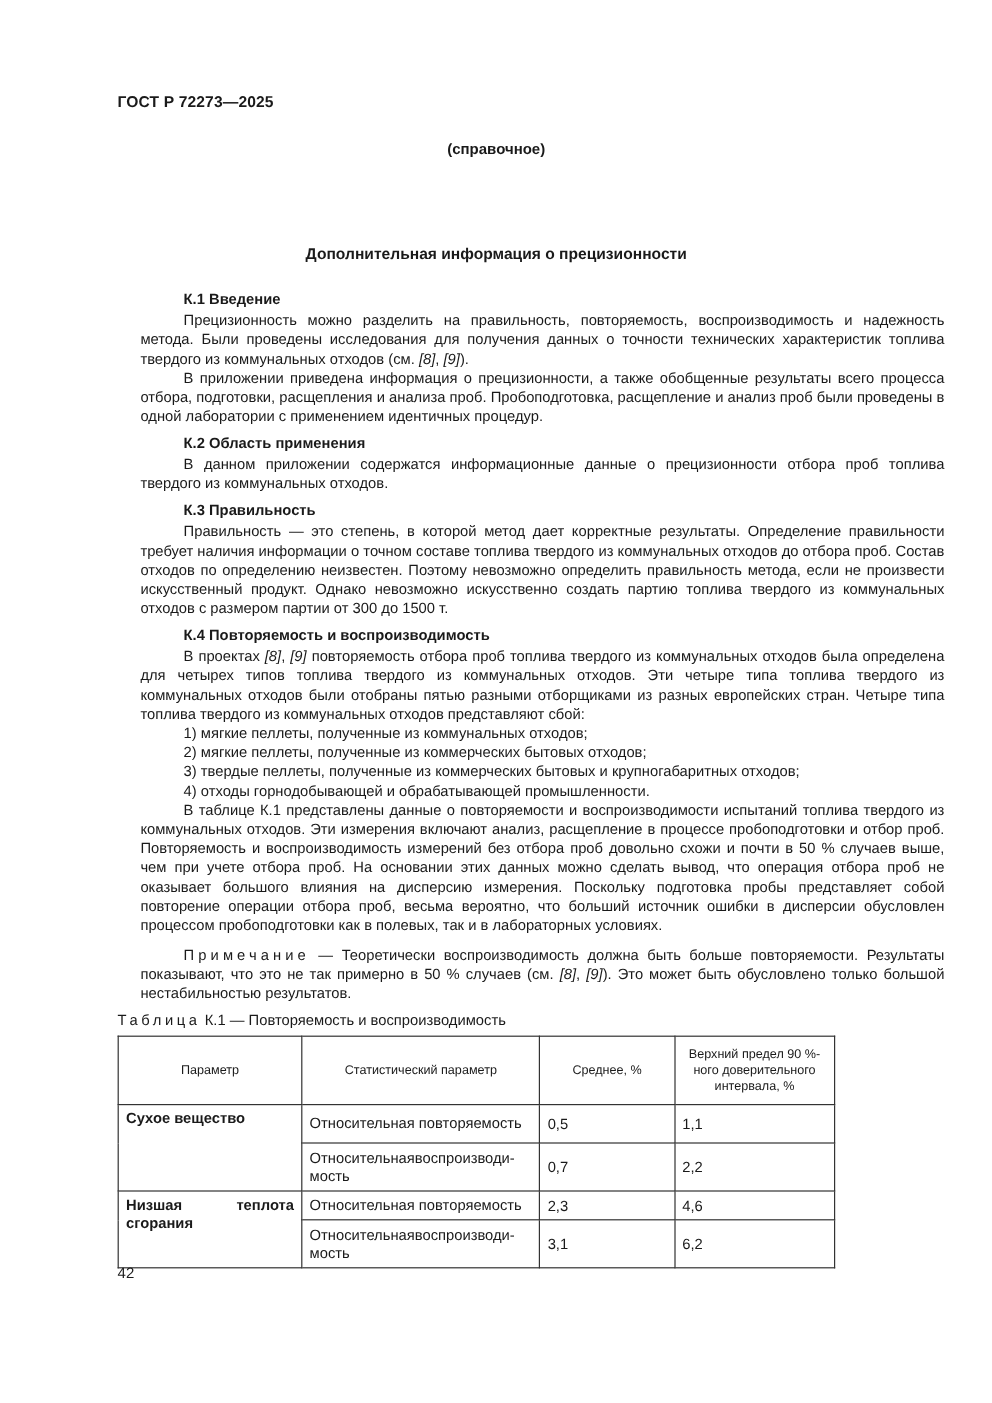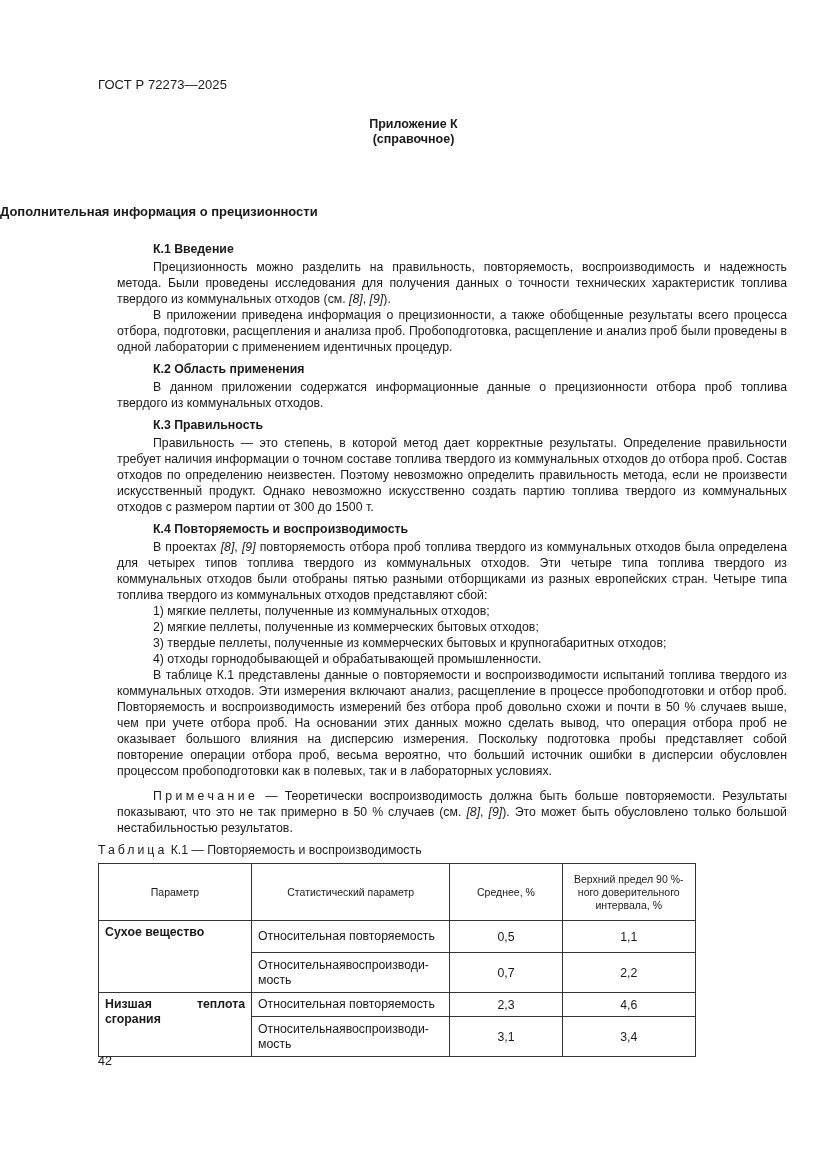--- a/index.html
+++ b/index.html
@@ -1,45 +1,44 @@
 <!DOCTYPE html>
 <html><head>
 <meta charset="utf-8">
 <style>
   html, body { margin: 0; padding: 0; background: #ffffff; }
   body { width: 827px; height: 1169px; position: relative; overflow: hidden;
          font-family: "Liberation Sans", "DejaVu Sans", sans-serif; color: #1a1a1a; font-size: 12.3px; }
-  .doc-id { position: absolute; left: 98px; top: 77px; font-weight: normal; font-size: 13px; letter-spacing: 0.1px; }
+  .doc-id { position: absolute; left: 98px; top: 77px; font-weight: bold; font-size: 13px; letter-spacing: 0.1px; }
   .annex { position: absolute; left: 0; width: 827px; top: 117px; text-align: center; font-weight: bold; font-size: 12.5px; line-height: 15px; }
-  .annex-title { position: absolute; left: 0; width: 827px; top: 204px; text-align: left; font-weight: bold; font-size: 13px; }
+  .annex-title { position: absolute; left: 0; width: 827px; top: 204px; text-align: center; font-weight: bold; font-size: 13px; }
   .content { position: absolute; left: 98px; top: 241px; width: 670px; line-height: 16px; text-align: justify; margin-left: 19px; }
   .sec-h { font-weight: bold; padding-left: 36px; margin: 0 0 2px 0; font-size: 12.3px; }
   p { margin: 0; text-indent: 36px; }
   .gap { height: 6px; }
   .list-item { padding-left: 36px; text-indent: 0; }
   .note-label { letter-spacing: 3.4px; }
   i { font-style: italic; }
   .table-caption { position: absolute; left: 98px; top: 843px; font-size: 12.3px; }
   .table-caption .lbl { letter-spacing: 3px; }
   table { position: absolute; left: 98px; top: 863px; width: 598px; border-collapse: collapse; font-size: 12.3px; }
   td, th { border: 1px solid #333; padding: 3px 6px; vertical-align: middle; font-weight: normal; }
   th { font-size: 10.5px; text-align: center; height: 50px; line-height: 13px; }
-  td.center { text-align: center; }
+  td.center { }
   td.param { vertical-align: top; padding-top: 4px; font-weight: bold; }
   td.stat { line-height: 15px; }
   .justify2 { display: flex; justify-content: flex-start; }
   .page-num { position: absolute; left: 98px; top: 1054px; font-size: 12.5px; }
 </style>
 </head>
 <body>
 
 <div class="doc-id">ГОСТ Р 72273—2025</div>
 
 <div class="annex">
-  <div>Приложение К</div>
   <div>(справочное)</div>
 </div>
 
 <div class="annex-title">Дополнительная информация о прецизионности</div>
 
 <div class="content">
   <div class="sec-h">К.1  Введение</div>
   <p><span>Прецизионность можно разделить на правильность, повторяемость, воспроизводимость и надежность метода. Были проведены исследования для получения данных о точности технических характеристик топлива твердого из коммунальных отходов (см. </span><i>[8]</i><span>, </span><i>[9]</i><span>).</span></p>
   <p>В приложении приведена информация о прецизионности, а также обобщенные результаты всего процесса отбора, подготовки, расщепления и анализа проб. Пробоподготовка, расщепление и анализ проб были проведены в одной лаборатории с применением идентичных процедур.</p>
   <div class="gap"></div>
@@ -108,18 +107,18 @@
   </tr>
   <tr style="height:40px">
     <td class="stat">
       <div class="justify2">
             <span>Относительная</span>
             <span>воспроизводи-</span>
           </div>
       <div>мость</div>
     </td>
     <td class="center">3,1</td>
-    <td class="center">3,4</td>
+    <td class="center">6,2</td>
   </tr>
 </tbody>
   </table>
 
 <div class="page-num">42</div>
 
 </body></html>

